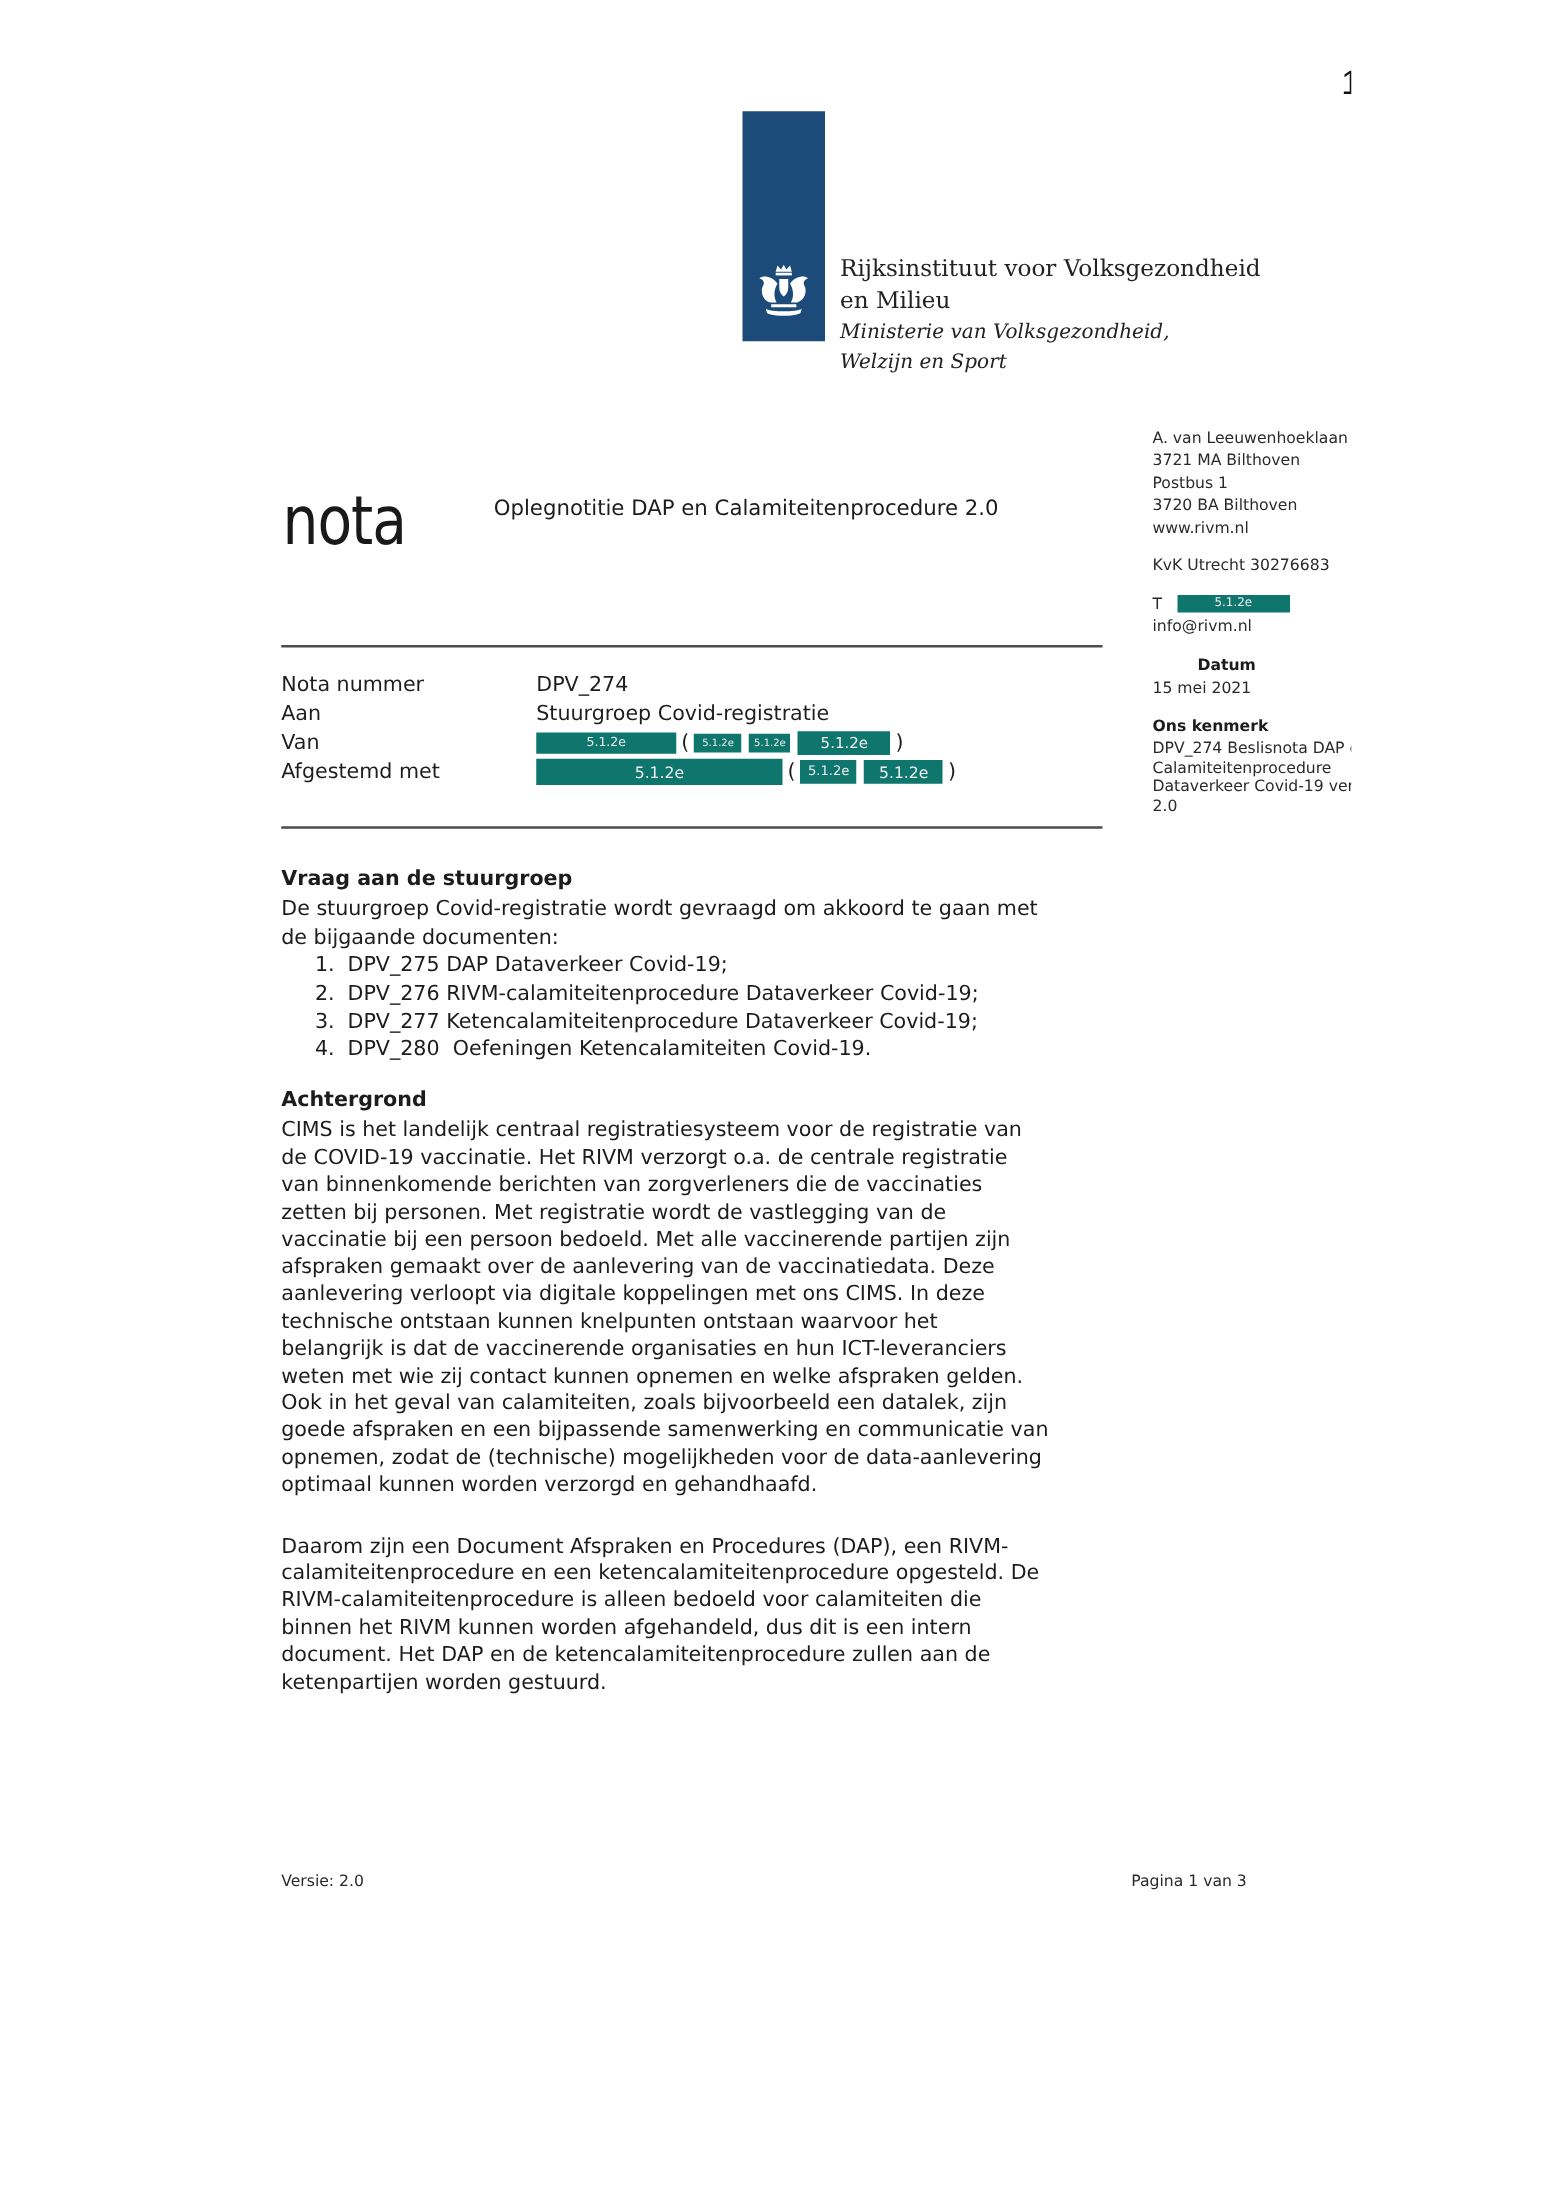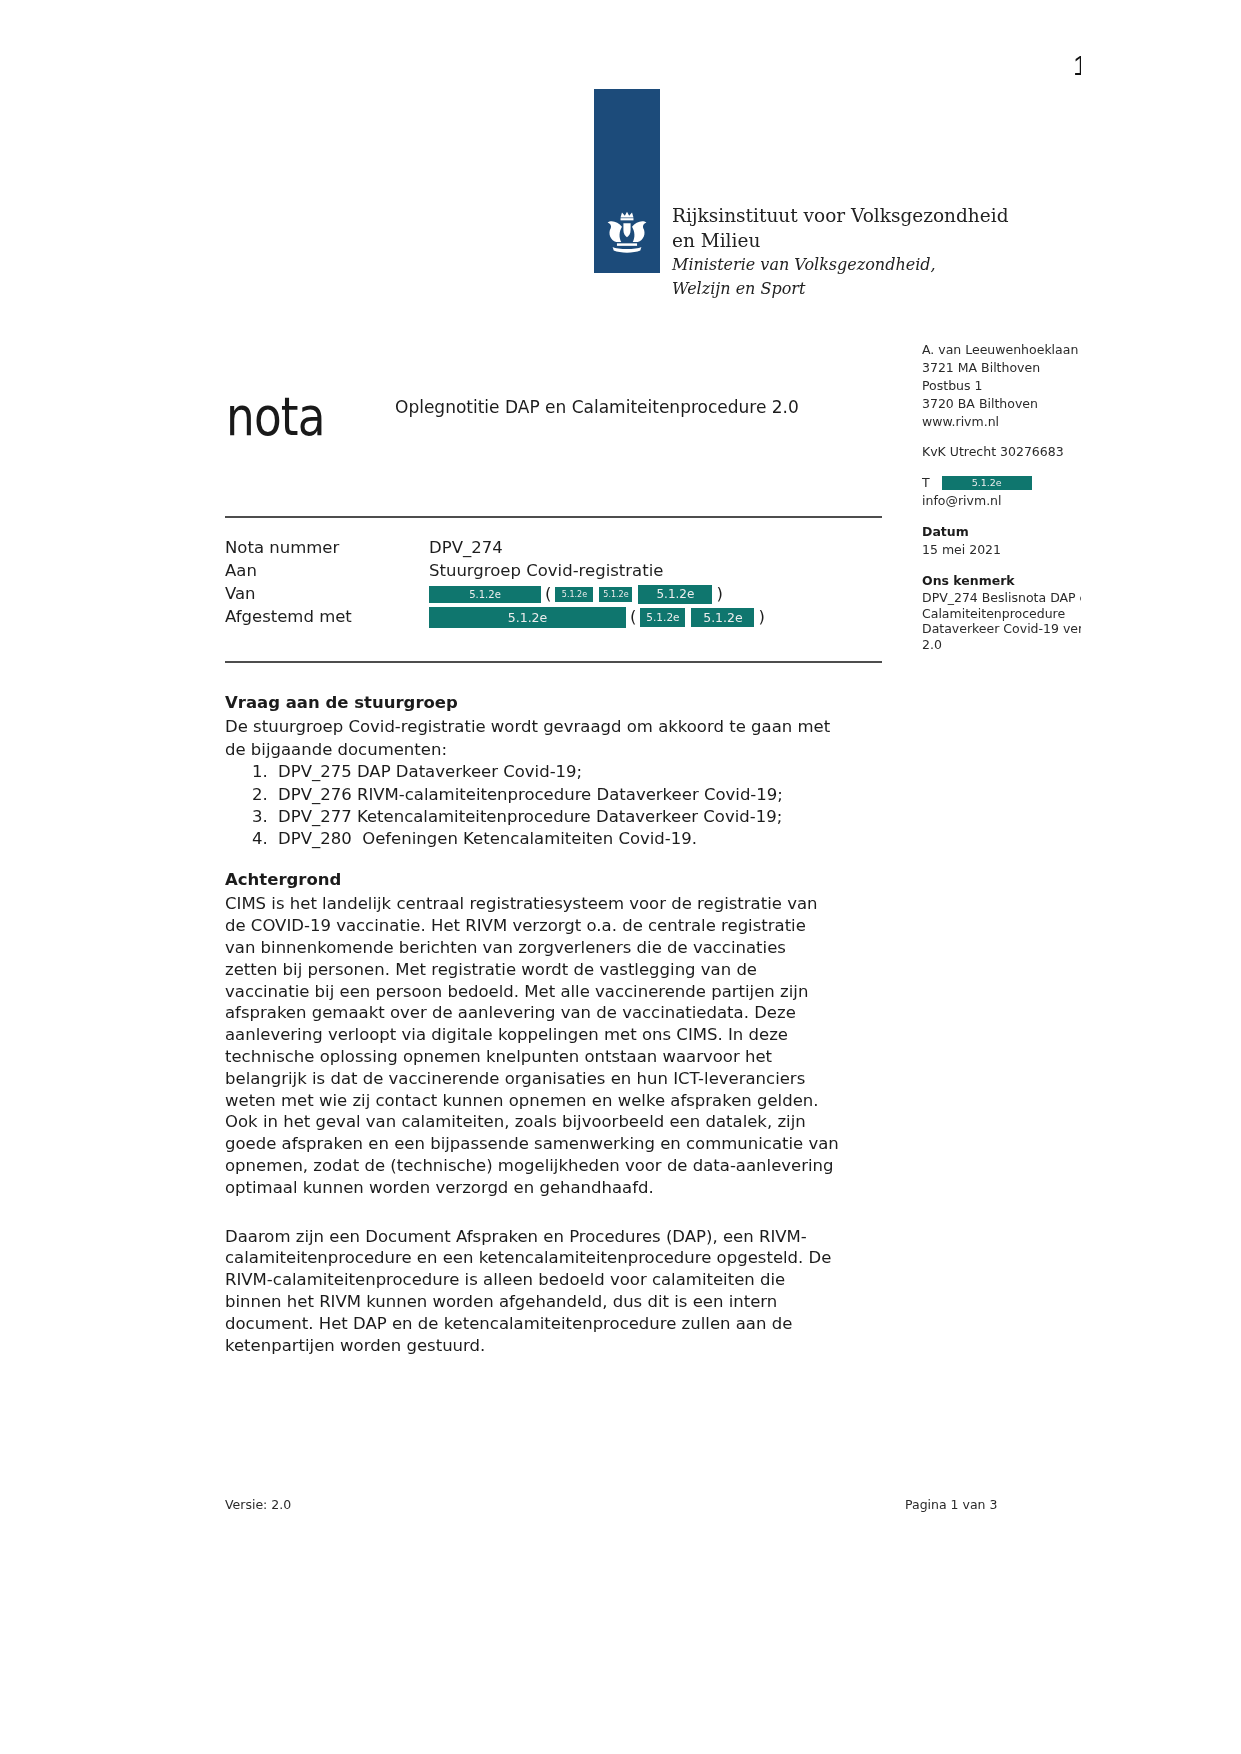--- a/index.html
+++ b/index.html
@@ -18,21 +18,21 @@
   .logo-min{font-family:"DejaVu Serif","Liberation Serif",serif;font-style:italic;font-size:16px;line-height:24px;color:#222;}
 
   
   .doc-type{position:absolute;left:226px;top:390px;font-size:54px;line-height:1;
             letter-spacing:-1px;transform:scaleX(.84);transform-origin:left top;color:#191919;}
   .doc-title{position:absolute;left:395px;top:397px;font-size:17px;color:#1c1c1c;}
 
   
   .sidebar{position:absolute;left:922px;top:341px;width:200px;font-size:12.5px;line-height:18px;color:#2a2a2a;}
   .side-gap12{margin-top:12px;}
-  .side-gap24{margin-top:24px;}
+  .side-gap24{margin-top:24px;margin-left:36px;}
   .side-label{font-weight:bold;margin-top:13px;color:#1c1c1c;}
   .kenmerk{width:185px;line-height:15.5px;}
   .phone-row{display:flex;align-items:center;gap:12px;margin-top:13px;}
 
   
   .rbox{display:inline-flex;align-items:center;justify-content:center;
         background:#0f766e;color:#ededed;vertical-align:middle;margin:0 3px;}
   .rb-phone{width:90px;height:14px;font-size:9.5px;margin:0;}
   .rb-van-1{width:112px;height:17px;font-size:10px;margin-left:0;}
   .rb-van-2{width:38px;height:15px;font-size:8px;}
@@ -174,21 +174,21 @@
   <section class="section sec-achtergrond">
     <div class="sec-h">Achtergrond</div>
     <div>
         <div class="a-line">CIMS is het landelijk centraal registratiesysteem voor de registratie van</div>
         <div class="a-line">de COVID-19 vaccinatie. Het RIVM verzorgt o.a. de centrale registratie</div>
         <div class="a-line">van binnenkomende berichten van zorgverleners die de vaccinaties</div>
         <div class="a-line">zetten bij personen. Met registratie wordt de vastlegging van de</div>
         <div class="a-line">vaccinatie bij een persoon bedoeld. Met alle vaccinerende partijen zijn</div>
         <div class="a-line">afspraken gemaakt over de aanlevering van de vaccinatiedata. Deze</div>
         <div class="a-line">aanlevering verloopt via digitale koppelingen met ons CIMS. In deze</div>
-        <div class="a-line">technische oplossing opnemen knelpunten ontstaan waarvoor het</div>
+        <div class="a-line">technische ontstaan kunnen knelpunten ontstaan waarvoor het</div>
         <div class="a-line">belangrijk is dat de vaccinerende organisaties en hun ICT-leveranciers</div>
         <div class="a-line">weten met wie zij contact kunnen opnemen en welke afspraken gelden.</div>
         <div class="a-line">Ook in het geval van calamiteiten, zoals bijvoorbeeld een datalek, zijn</div>
         <div class="a-line">goede afspraken en een bijpassende samenwerking en communicatie van</div>
         <div class="a-line">opnemen, zodat de (technische) mogelijkheden voor de data-aanlevering</div>
         <div class="a-line">optimaal kunnen worden verzorgd en gehandhaafd.</div>
       </div>
     <div class="para-gap"></div>
     <div>
         <div class="a-line">Daarom zijn een Document Afspraken en Procedures (DAP), een RIVM-</div>

